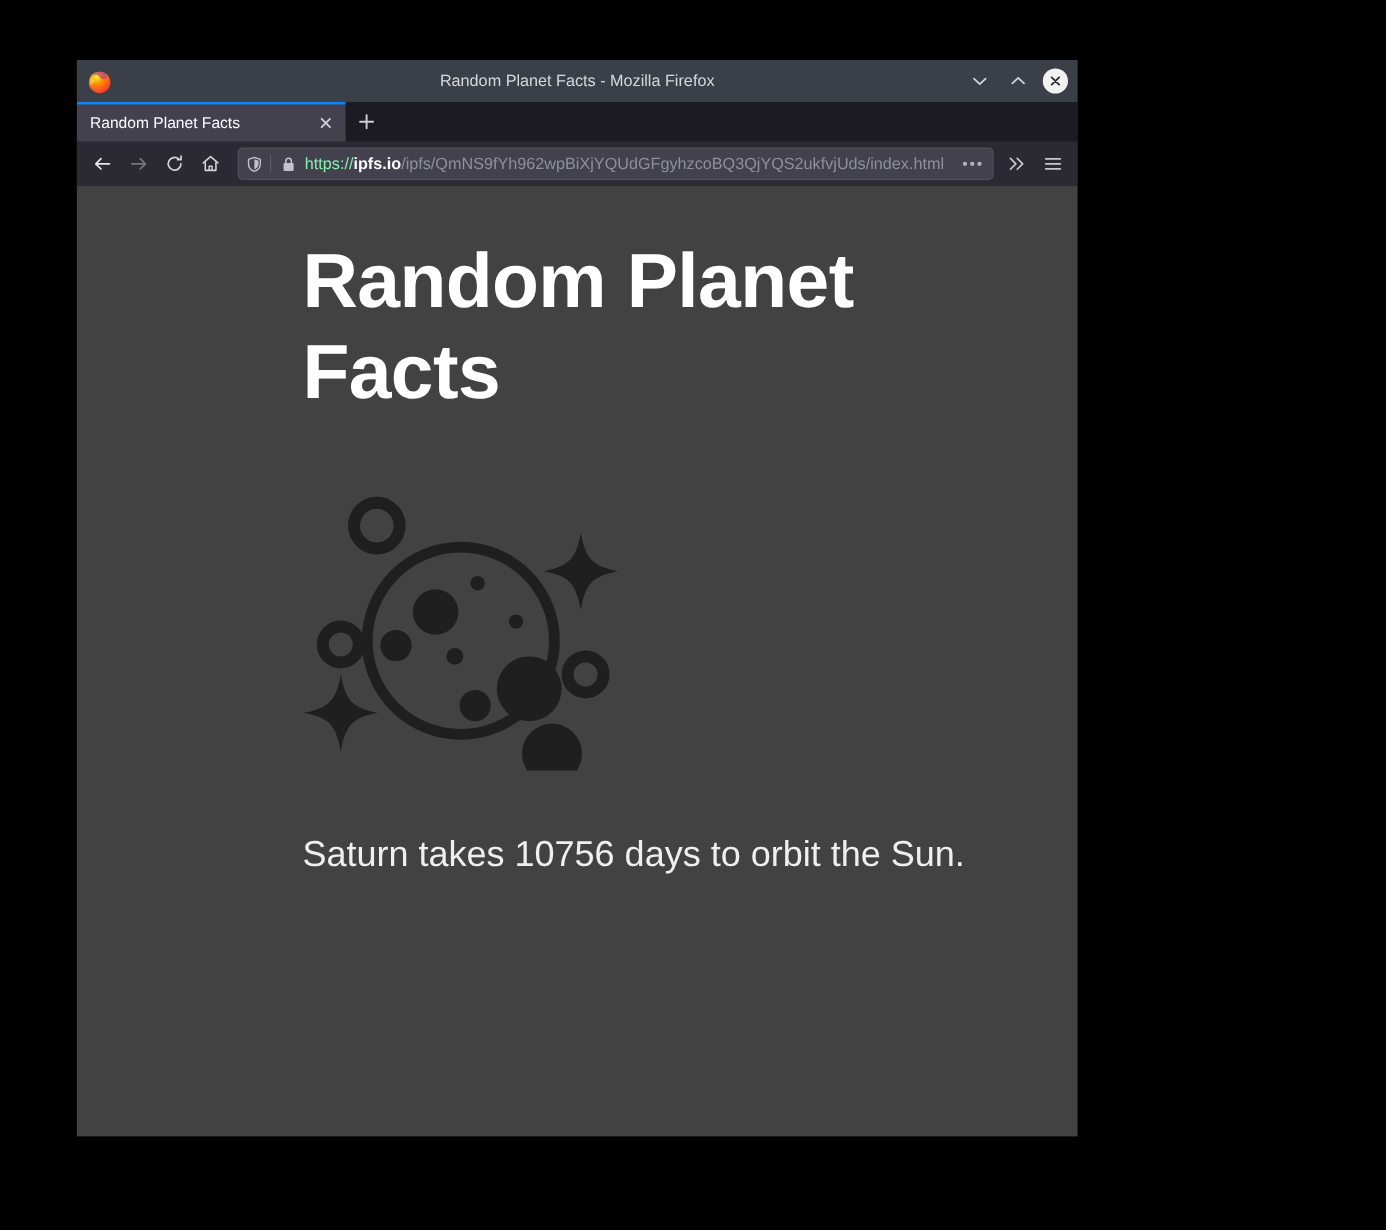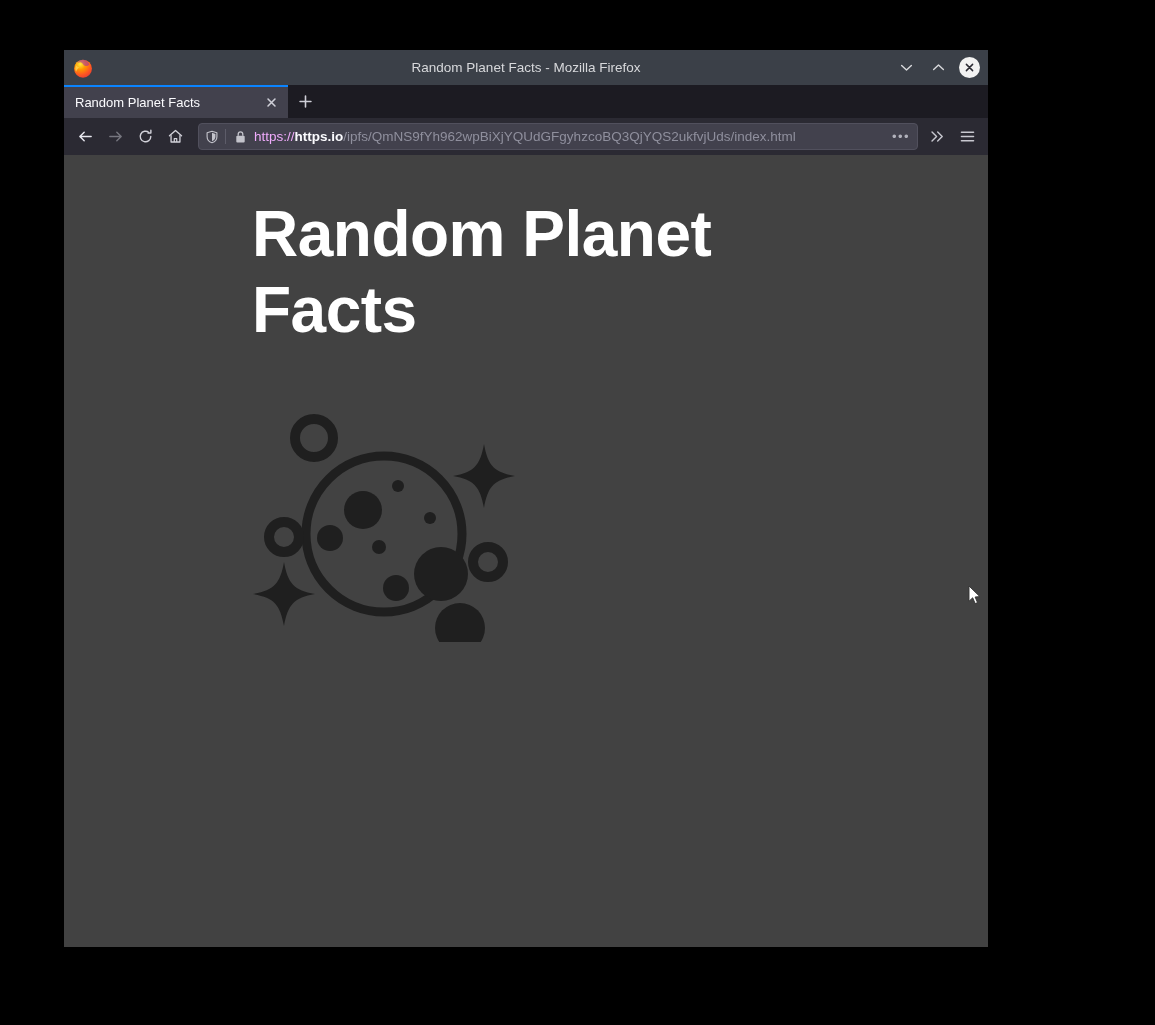--- a/index.html
+++ b/index.html
@@ -10,21 +10,21 @@
     height: 1025px;
     overflow: hidden;
     font-family: "Liberation Sans", sans-serif;
   }
 
   
   #browser-window {
     position: absolute;
     left: 64px;
     top: 50px;
-    width: 924px;
+    width: 834px;
     height: 897px;
     background: #2b2a33;
     display: flex;
     flex-direction: column;
     overflow: hidden;
   }
 
   
   #titlebar {
     height: 35px;
@@ -147,21 +147,21 @@
   }
   #lock-icon-wrap { width: 28px; display:flex; align-items:center; justify-content:center; flex:none; }
   #url-text {
     flex: 1;
     color: #8f8f9d;
     font-size: 13.5px;
     white-space: nowrap;
     overflow: hidden;
   }
   #url-text .host { color: #fbfbfe; font-weight: bold; }
-  #url-text .scheme { color: #f0abfc; }
+  #url-text .scheme { color: #86efac; }
   #page-actions-button {
     width: 26px; height: 22px;
     margin-right: 3px;
     display: flex; align-items: center; justify-content: center;
     color: #b1b1bb;
     letter-spacing: 1.5px;
     font-size: 13px;
     flex: none;
   }
   #overflow-button, #app-menu-button {
@@ -314,21 +314,21 @@
         </svg>
       </span>
       <span class="urlbar-sep"></span>
       <span id="lock-icon-wrap">
         <svg width="13" height="14" viewBox="0 0 14 16">
           <rect x="2.2" y="6.6" width="9.6" height="7.6" rx="1.2" fill="#c3c3cb"></rect>
           <path d="M4.4 6.6 V4.7 A2.6 2.6 0 0 1 9.6 4.7 V6.6" fill="none" stroke="#c3c3cb" stroke-width="1.5"></path>
         </svg>
       </span>
       <span id="url-text">
-        <span class="scheme">https://</span><span class="host">https.io</span><span class="path">/ipfs/QmNS9fYh962wpBiXjYQUdGFgyhzcoBQ3QjYQS2ukfvjUds/index.html</span>
+        <span class="scheme">https://</span><span class="host">ipfs.io</span><span class="path">/ipfs/QmNS9fYh962wpBiXjYQUdGFgyhzcoBQ3QjYQS2ukfvjUds/index.html</span>
       </span>
       <span id="page-actions-button">•••</span>
     </div>
 
     <span id="overflow-button">
       <svg width="17" height="17" viewBox="0 0 18 18">
         <path d="M3.2 4.2 L8 9 L3.2 13.8" fill="none" stroke="#c8c8d0" stroke-width="1.5" stroke-linecap="round" stroke-linejoin="round"></path>
         <path d="M9.2 4.2 L14 9 L9.2 13.8" fill="none" stroke="#c8c8d0" stroke-width="1.5" stroke-linecap="round" stroke-linejoin="round"></path>
       </svg>
     </span>
@@ -366,20 +366,21 @@
 
           <circle cx="208" cy="218" r="25"></circle>
 
           <path d="M232 34 C236 56 242 62 263 66 C242 70 236 76 232 98 C228 76 222 70 201 66 C222 62 228 56 232 34 Z"></path>
 
           <path d="M32 152 C36 174 42 180 63 184 C42 188 36 194 32 216 C28 194 22 188 1 184 C22 180 28 174 32 152 Z"></path>
         </g>
       </svg>
     </div>
 
+    <p id="fact-text">Saturn takes 10756 days to orbit the Sun.</p>
 
 
     <span id="mouse-cursor">
       <svg width="14" height="21" viewBox="0 0 14 21">
         <path d="M1 1 L1 16.2 L4.7 12.8 L7.2 18.6 L9.5 17.6 L7.1 12 L11.8 11.6 Z" fill="#ffffff" stroke="#333333" stroke-width="0.9" stroke-linejoin="round"></path>
       </svg>
     </span>
 
   </div>
 </div>

